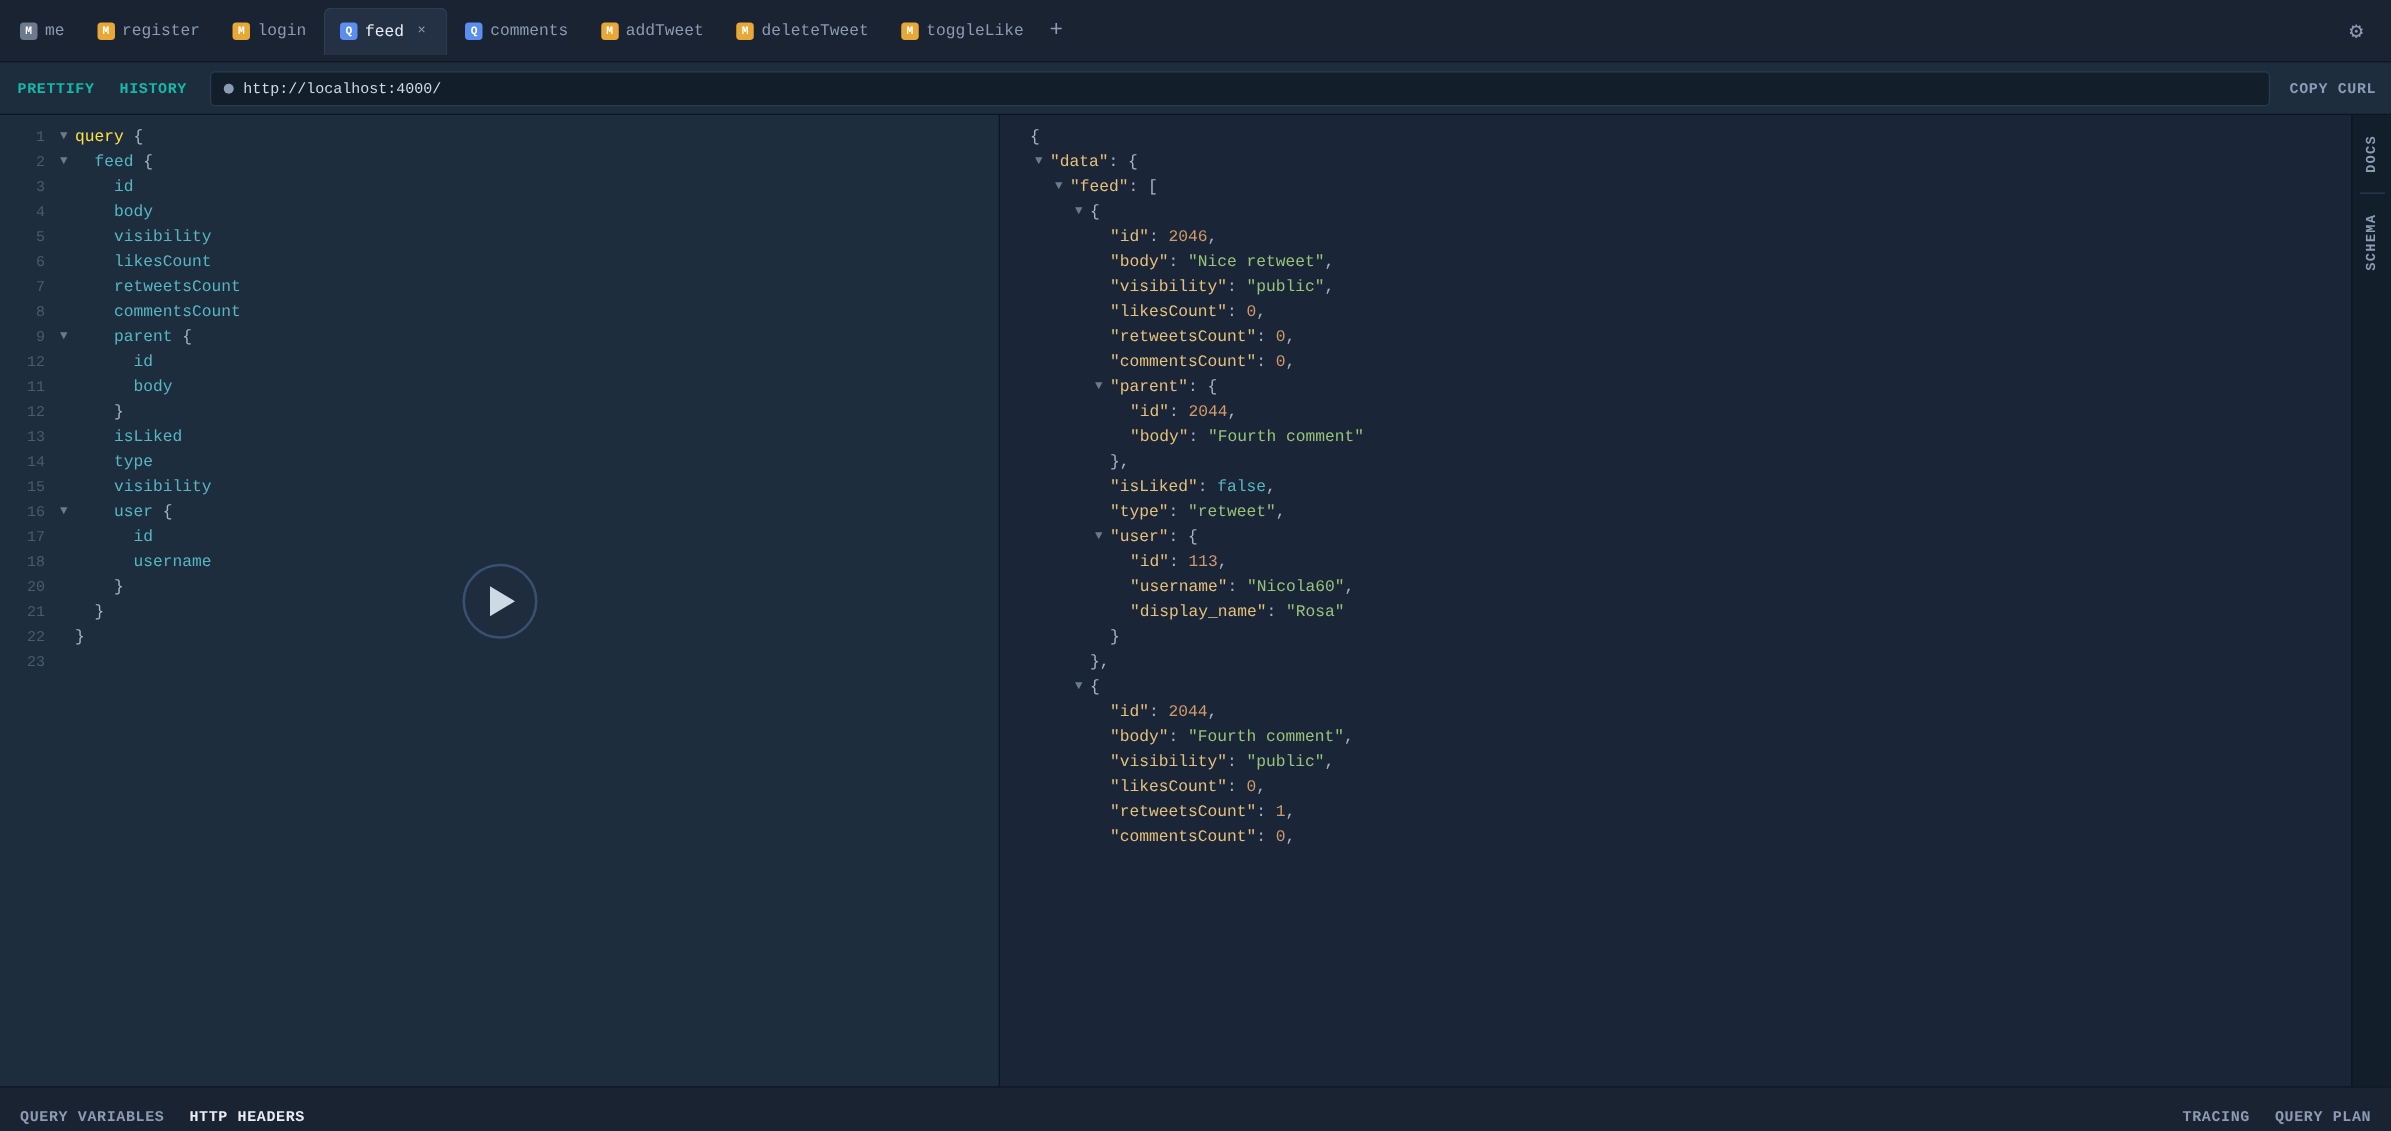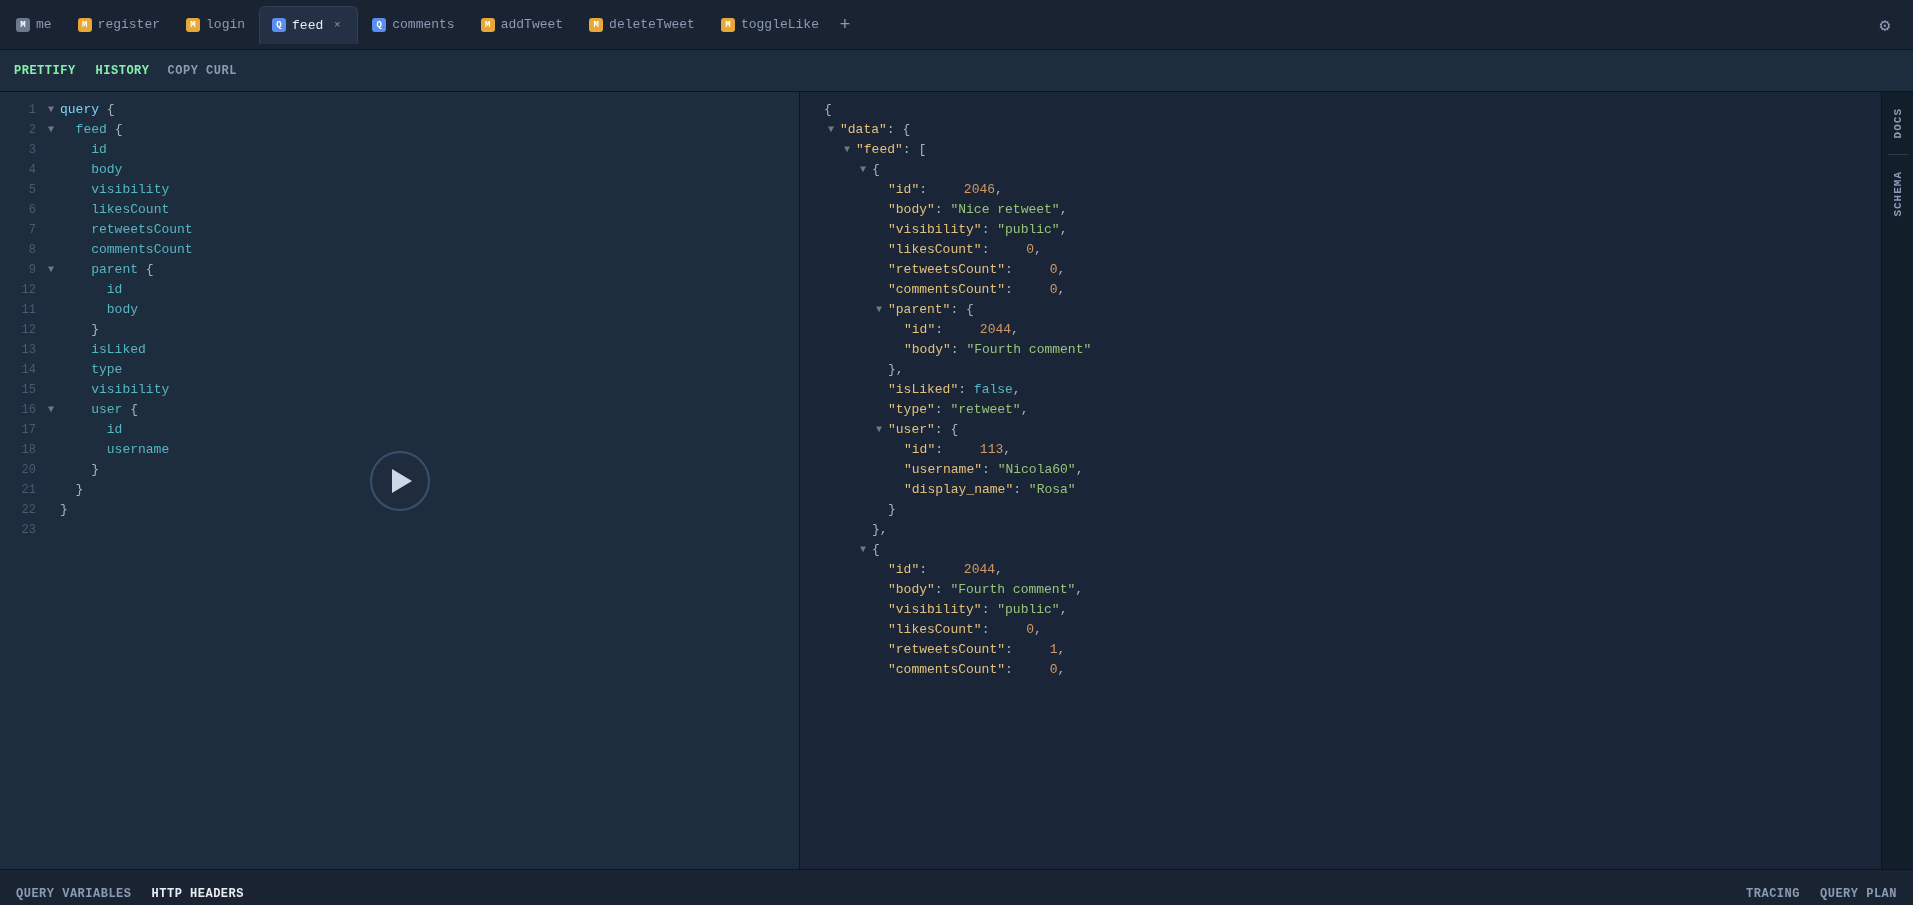--- a/index.html
+++ b/index.html
@@ -95,21 +95,21 @@
       align-items: center;
       background: #1e2d3e;
       height: 42px;
       padding: 0 12px;
       border-bottom: 1px solid #0d1520;
       gap: 16px;
     }
     .toolbar-btn {
       font-size: 12px;
       font-weight: 600;
-      color: #86efac;
+      color: #14b8a6;
       cursor: pointer;
       letter-spacing: 0.5px;
       padding: 4px 2px;
     }
     .url-bar {
       flex: 1;
       display: flex;
       align-items: center;
       background: #131e2b;
       border: 1px solid #2a3a50;
@@ -179,25 +179,25 @@
       color: #6b7a8d;
       flex-shrink: 0;
       font-size: 10px;
       line-height: 20px;
     }
     .code-content {
       flex: 1;
       line-height: 20px;
       white-space: pre;
     }
-    .kw { color: #7dd3fc; } 
+    .kw { color: #fde047; } 
     .field { color: #56b6c2; } 
     .punct { color: #abb2bf; } 
     .str { color: #98c379; } 
-    .num { color: #d19a66; margin-left: 29px; } 
+    .num { color: #d19a66; } 
     .key { color: #e5c07b; } 
     .bool { color: #56b6c2; }
 
     
     .run-button {
       position: absolute;
       top: 50%;
       left: 50%;
       transform: translate(-50%, -50%);
       width: 60px;
@@ -335,20 +335,24 @@
       </div>
     </div>
   <div class="tab-add">+</div>
   <div class="tab-bar-spacer"></div>
   <div class="settings-icon">⚙</div>
 </div>
 
 <div class="toolbar">
   <span class="toolbar-btn">PRETTIFY</span>
   <span class="toolbar-btn">HISTORY</span>
+  <div class="url-bar">
+    <div class="url-dot"></div>
+    <span class="url-text">http://localhost:4000/</span>
+  </div>
   <span class="copy-curl-btn">COPY CURL</span>
 </div>
 
 <div class="main-content">
 
   <div class="query-panel">
     <div class="code-editor" id="code-editor">
         <div class="code-line">
           <span class="line-num">1</span>
           <span class="line-arrow">▼</span>

